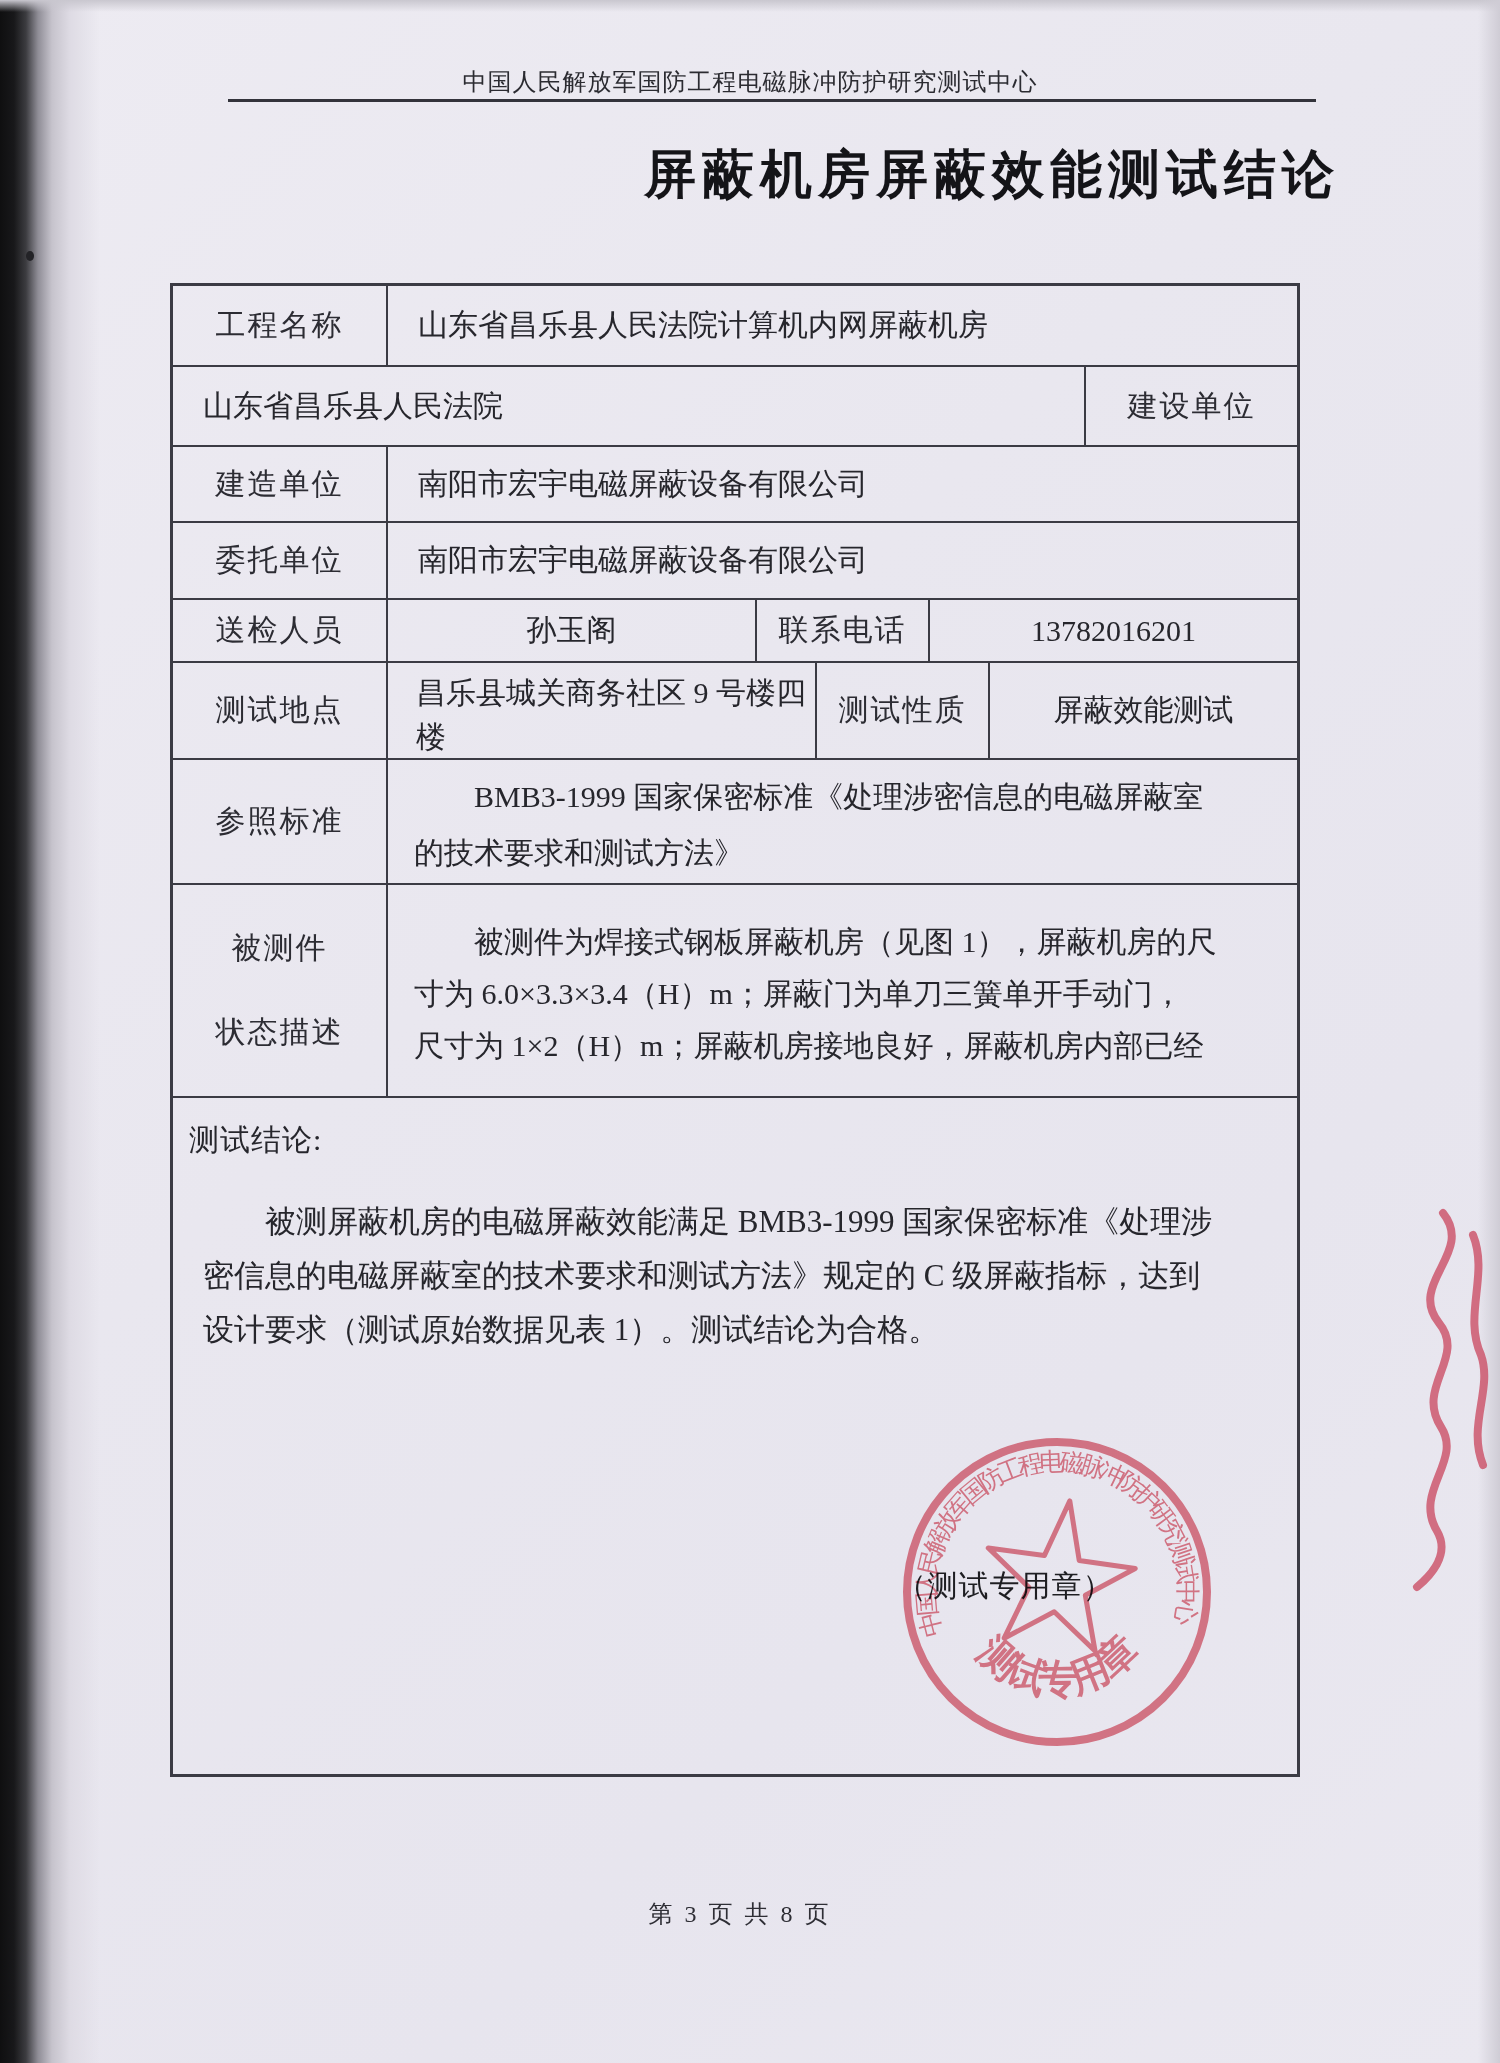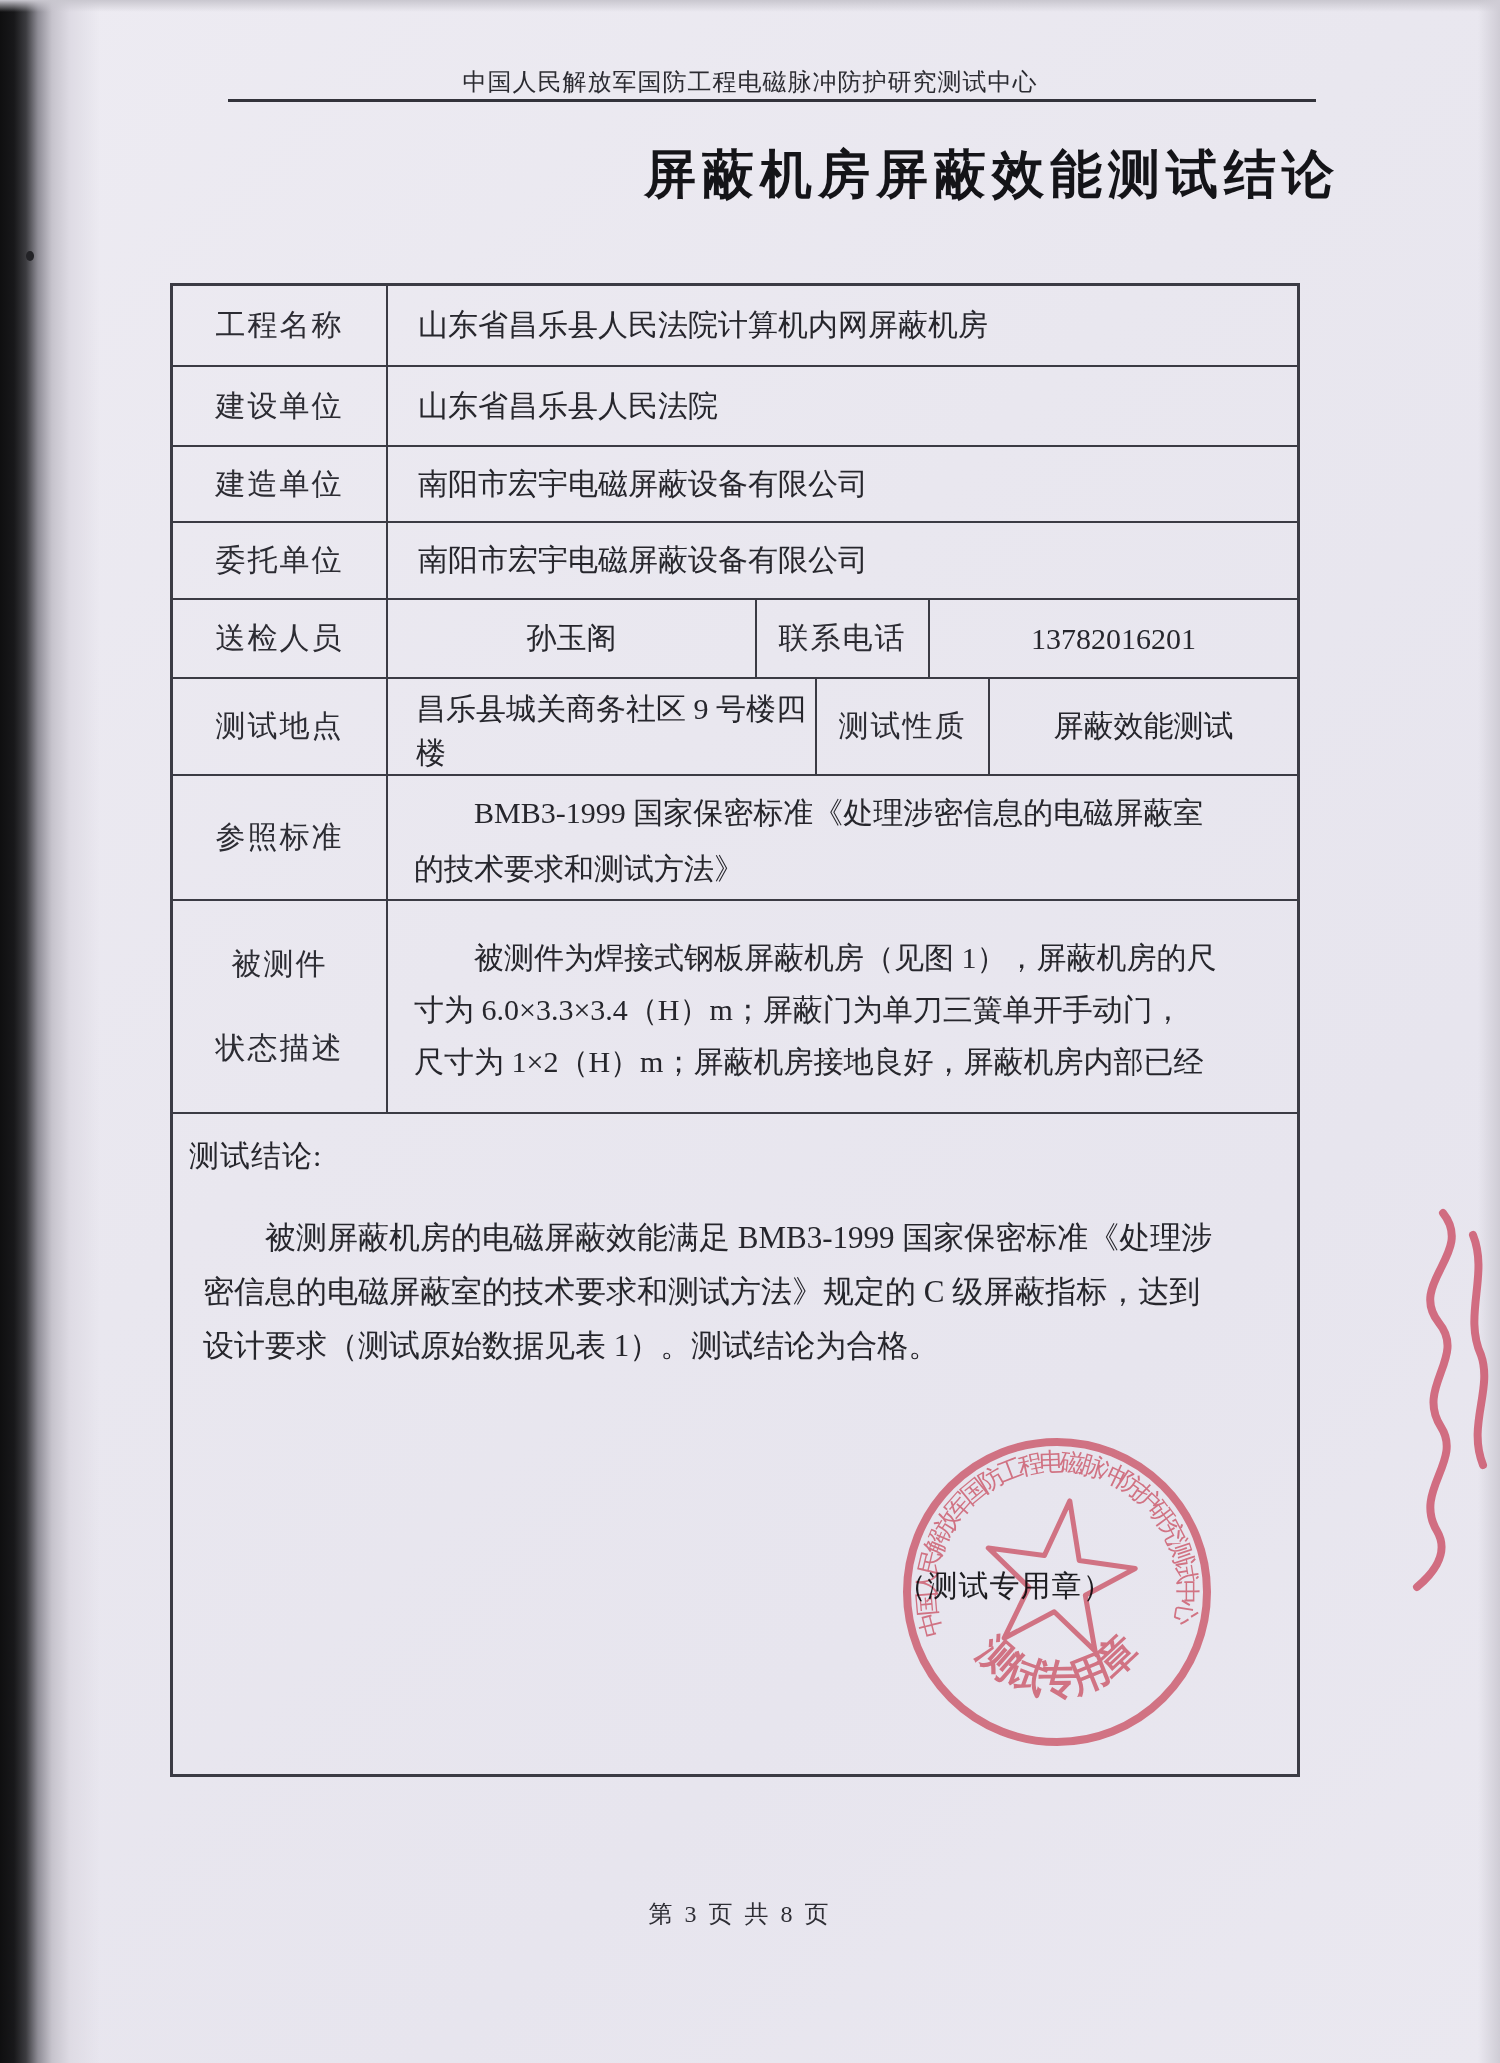--- a/index.html
+++ b/index.html
@@ -76,35 +76,35 @@
   <h1 class="doc-title">屏蔽机房屏蔽效能测试结论</h1>
 
   <div class="report-table">
 
     <div class="trow" style="height:79px">
       <div class="tcell lab">工程名称</div>
       <div class="tcell val">山东省昌乐县人民法院计算机内网屏蔽机房</div>
     </div>
 
     <div class="trow" style="height:80px">
+      <div class="tcell val">山东省昌乐县人民法院</div>
       <div class="tcell lab">建设单位</div>
-      <div class="tcell val">山东省昌乐县人民法院</div>
     </div>
 
     <div class="trow" style="height:76px">
       <div class="tcell lab">建造单位</div>
       <div class="tcell val">南阳市宏宇电磁屏蔽设备有限公司</div>
     </div>
 
     <div class="trow" style="height:77px">
       <div class="tcell lab">委托单位</div>
       <div class="tcell val">南阳市宏宇电磁屏蔽设备有限公司</div>
     </div>
 
-    <div class="trow" style="height:79px">
+    <div class="trow" style="height:63px">
       <div class="tcell lab">送检人员</div>
       <div class="tcell val center w-val1">孙玉阁</div>
       <div class="tcell lab w-lab2">联系电话</div>
       <div class="tcell val center w-val2">13782016201</div>
     </div>
 
     <div class="trow" style="height:97px">
       <div class="tcell lab">测试地点</div>
       <div class="tcell w-val1" style="align-items:flex-start">
         <span class="loc">昌乐县城关商务社区 9 号楼四楼</span>

